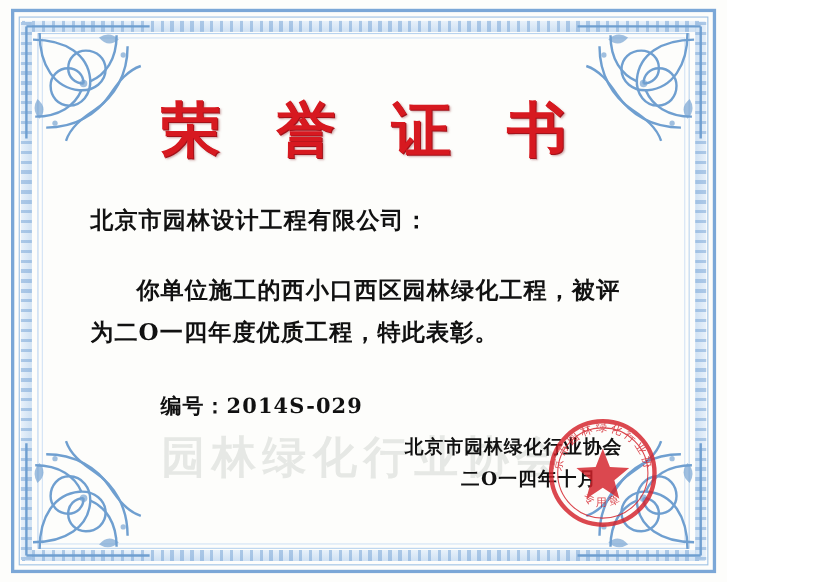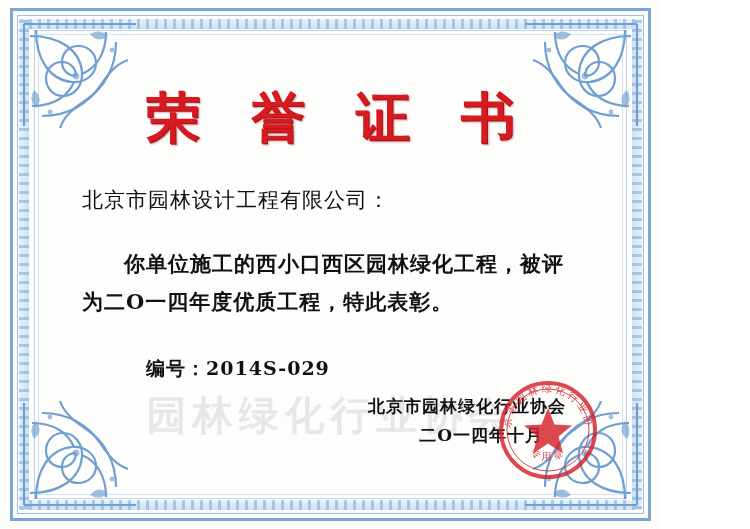--- a/index.html
+++ b/index.html
@@ -124,21 +124,21 @@
       2px 2px 2px rgba(120,10,15,0.35);
   }
 
   
   .recipient {
     position: absolute;
     left: 82px;
     top: 186px;
     font-family: "DejaVu Serif", serif;
     font-size: 21px;
-    font-weight: normal;
+    font-weight: bold;
     color: #111;
     letter-spacing: 1px;
   }
   .body-text {
     position: absolute;
     left: 82px;
     right: 92px;
     top: 232px;
     font-family: "DejaVu Serif", serif;
     font-size: 21px;

